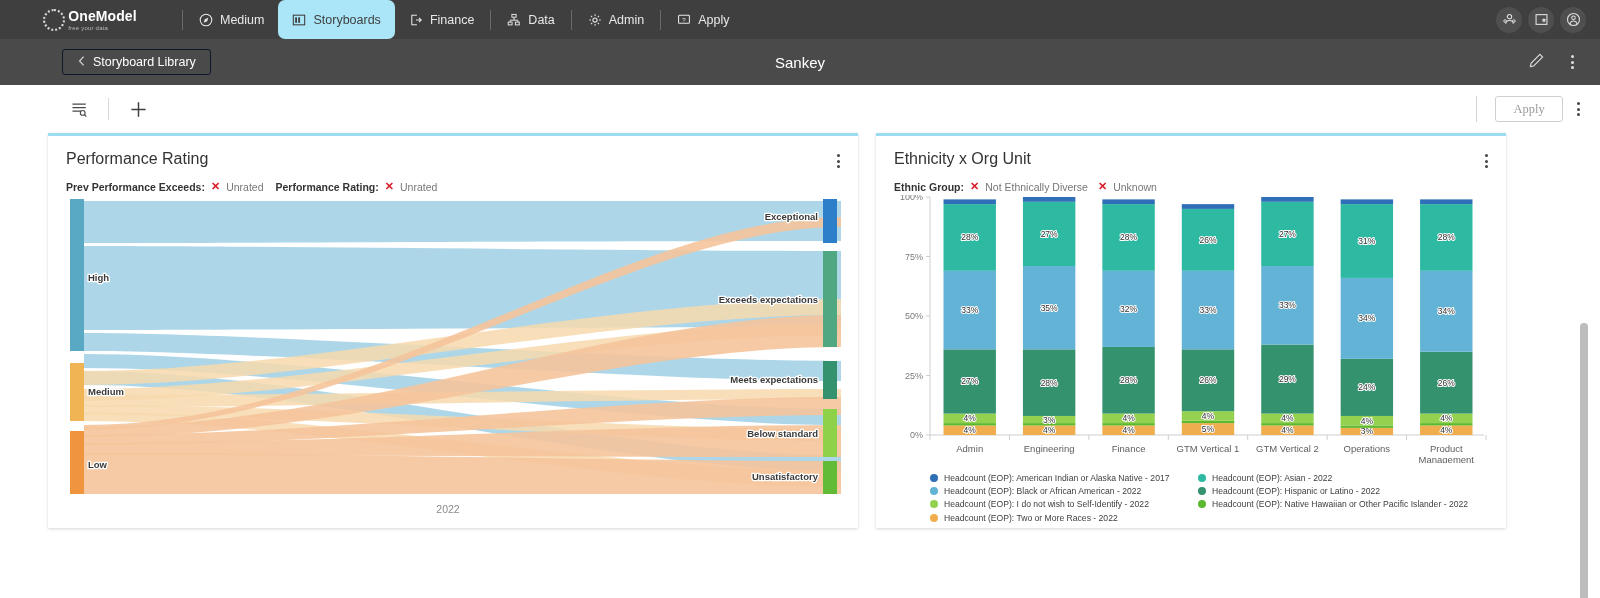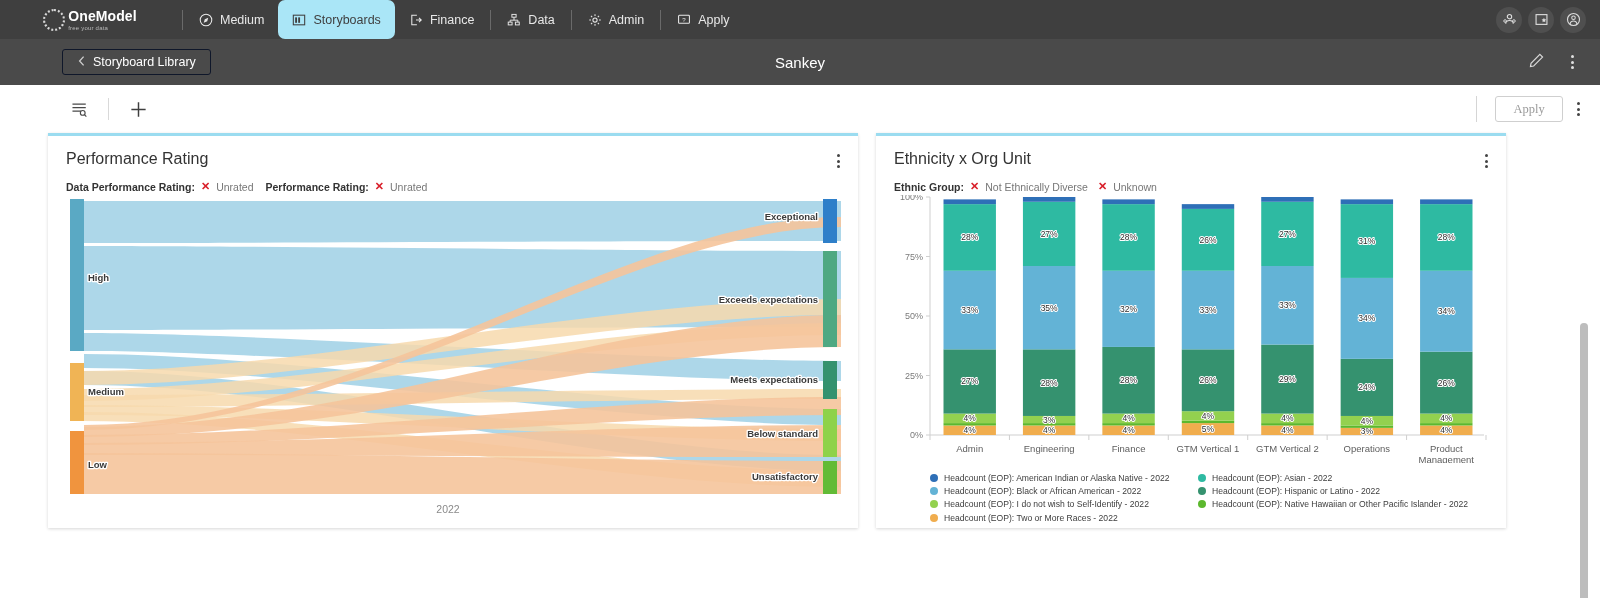--- a/index.html
+++ b/index.html
@@ -321,21 +321,21 @@
 
   <div class="panel panel-left">
     <div class="panel-title">Performance Rating</div>
     <span class="kebab panel-kebab">
         <i></i>
         <i></i>
         <i></i>
       </span>
 
     <div class="filters">
-      <span class="filt-label">Data Performance Rating:</span>
+      <span class="filt-label">Prev Performance Exceeds:</span>
       <span class="filt-x">✕</span>
       <span class="filt-val">Unrated</span>
       <span class="filt-label" style="margin-left:6px">Performance Rating:</span>
       <span class="filt-x">✕</span>
       <span class="filt-val">Unrated</span>
     </div>
 
     <div class="sankey-wrap">
       <svg width="775" height="295" viewBox="0 0 775 295">
         <defs>
@@ -555,21 +555,21 @@
             <text x="552.2857142857142" y="268" text-anchor="middle" class="cat-txt">Management</text>
             <line x1="592" y1="240" x2="592" y2="245" stroke="#cfcfcf" stroke-width="1"></line>
           </g>
       </svg>
     </div>
 
     <div class="legend">
       <div class="legend-col" id="legend-col-1">
           <div class="legend-row">
             <span class="legend-dot" style="background: rgb(46, 111, 183);"></span>
-            <span>Headcount (EOP): American Indian or Alaska Native - 2022</span>
+            <span>Headcount (EOP): American Indian or Alaska Native - 2017</span>
           </div>
           <div class="legend-row">
             <span class="legend-dot" style="background: rgb(99, 179, 214);"></span>
             <span>Headcount (EOP): Black or African American - 2022</span>
           </div>
           <div class="legend-row">
             <span class="legend-dot" style="background: rgb(147, 209, 79);"></span>
             <span>Headcount (EOP): I do not wish to Self-Identify - 2022</span>
           </div>
           <div class="legend-row">

